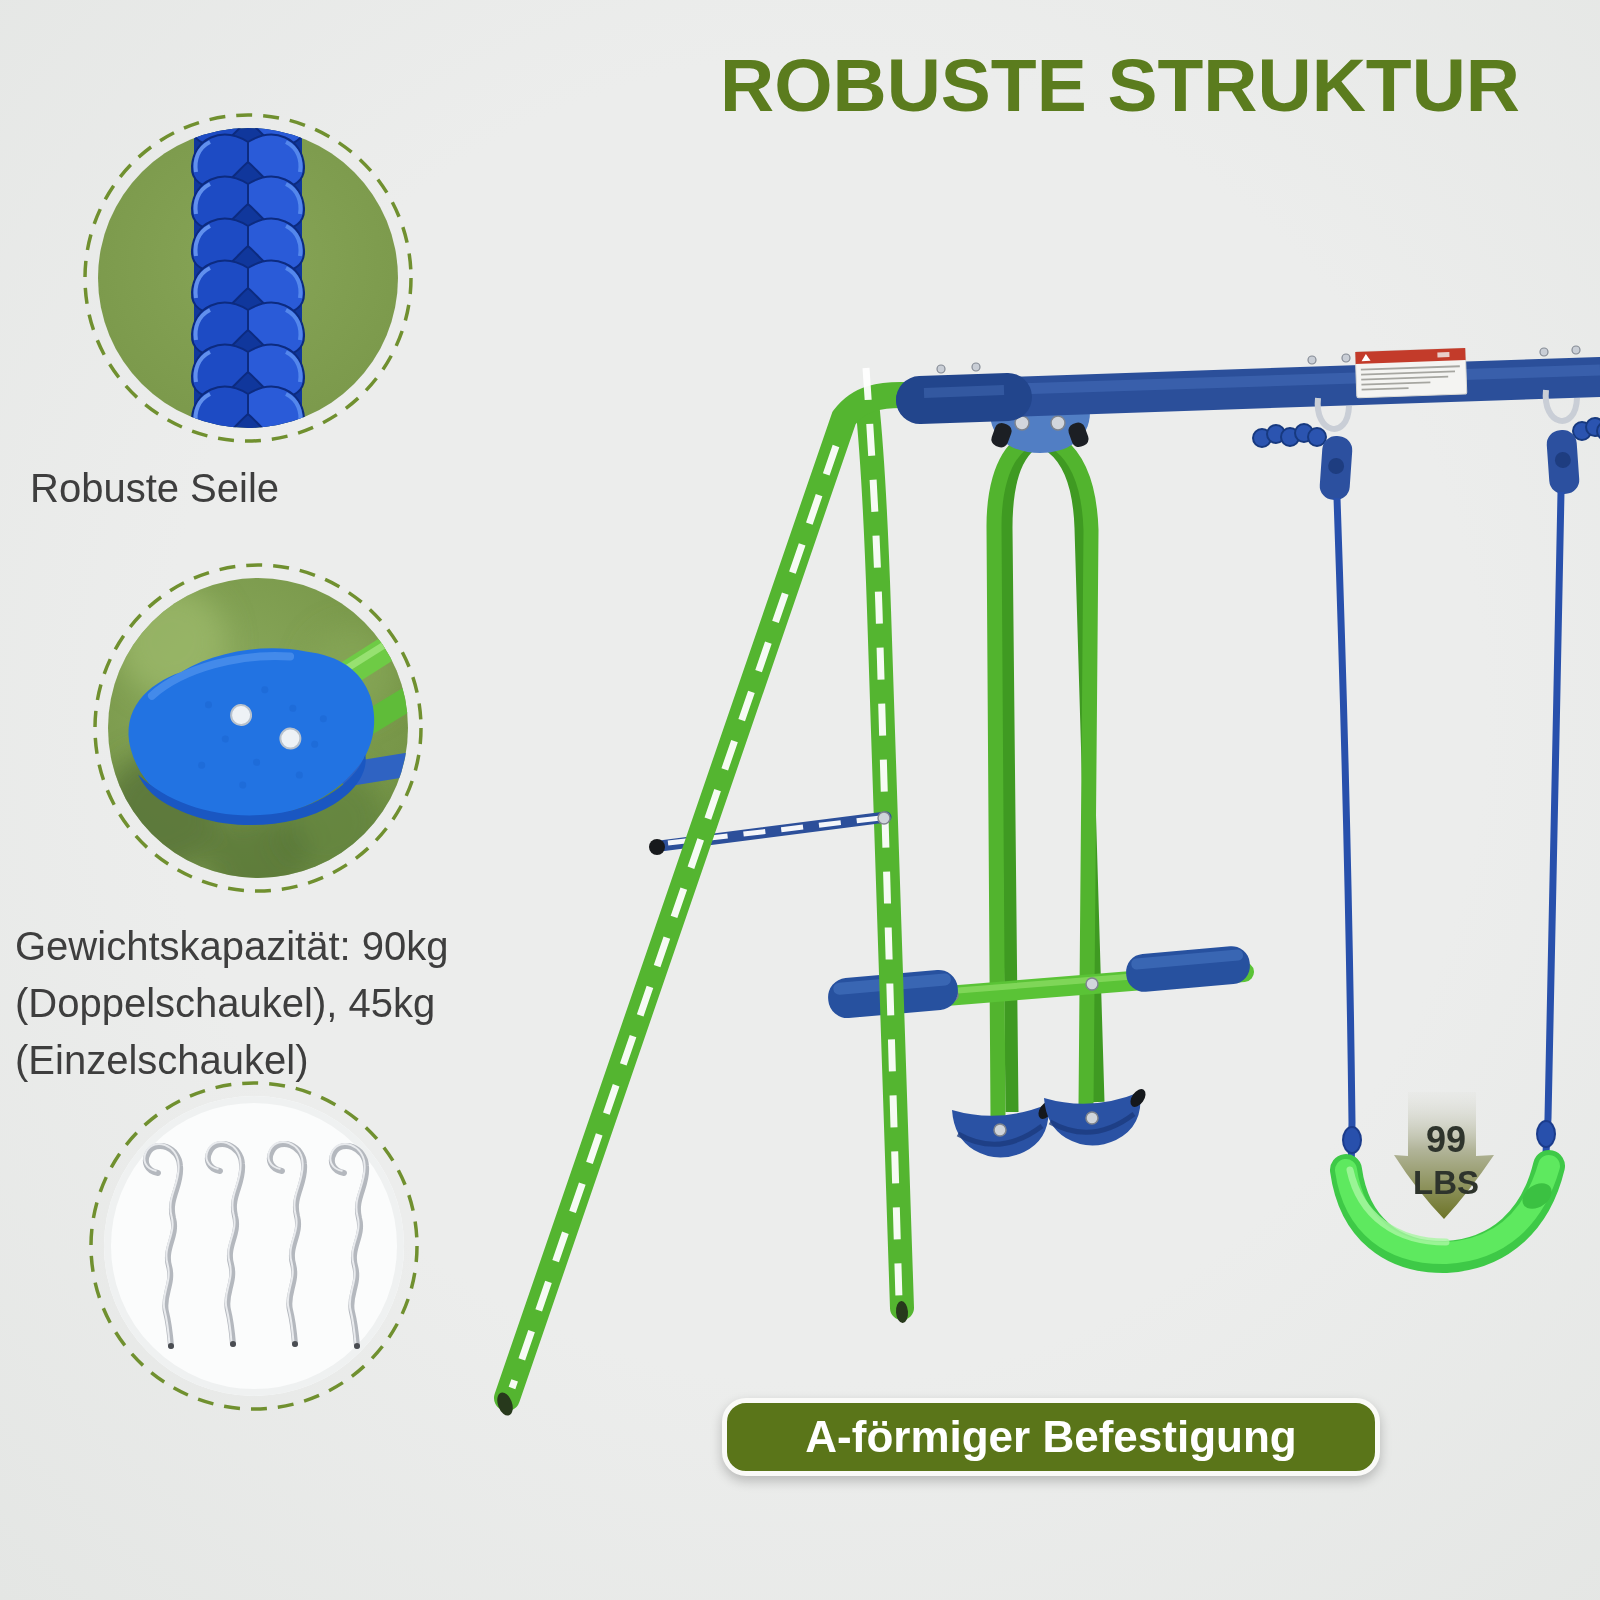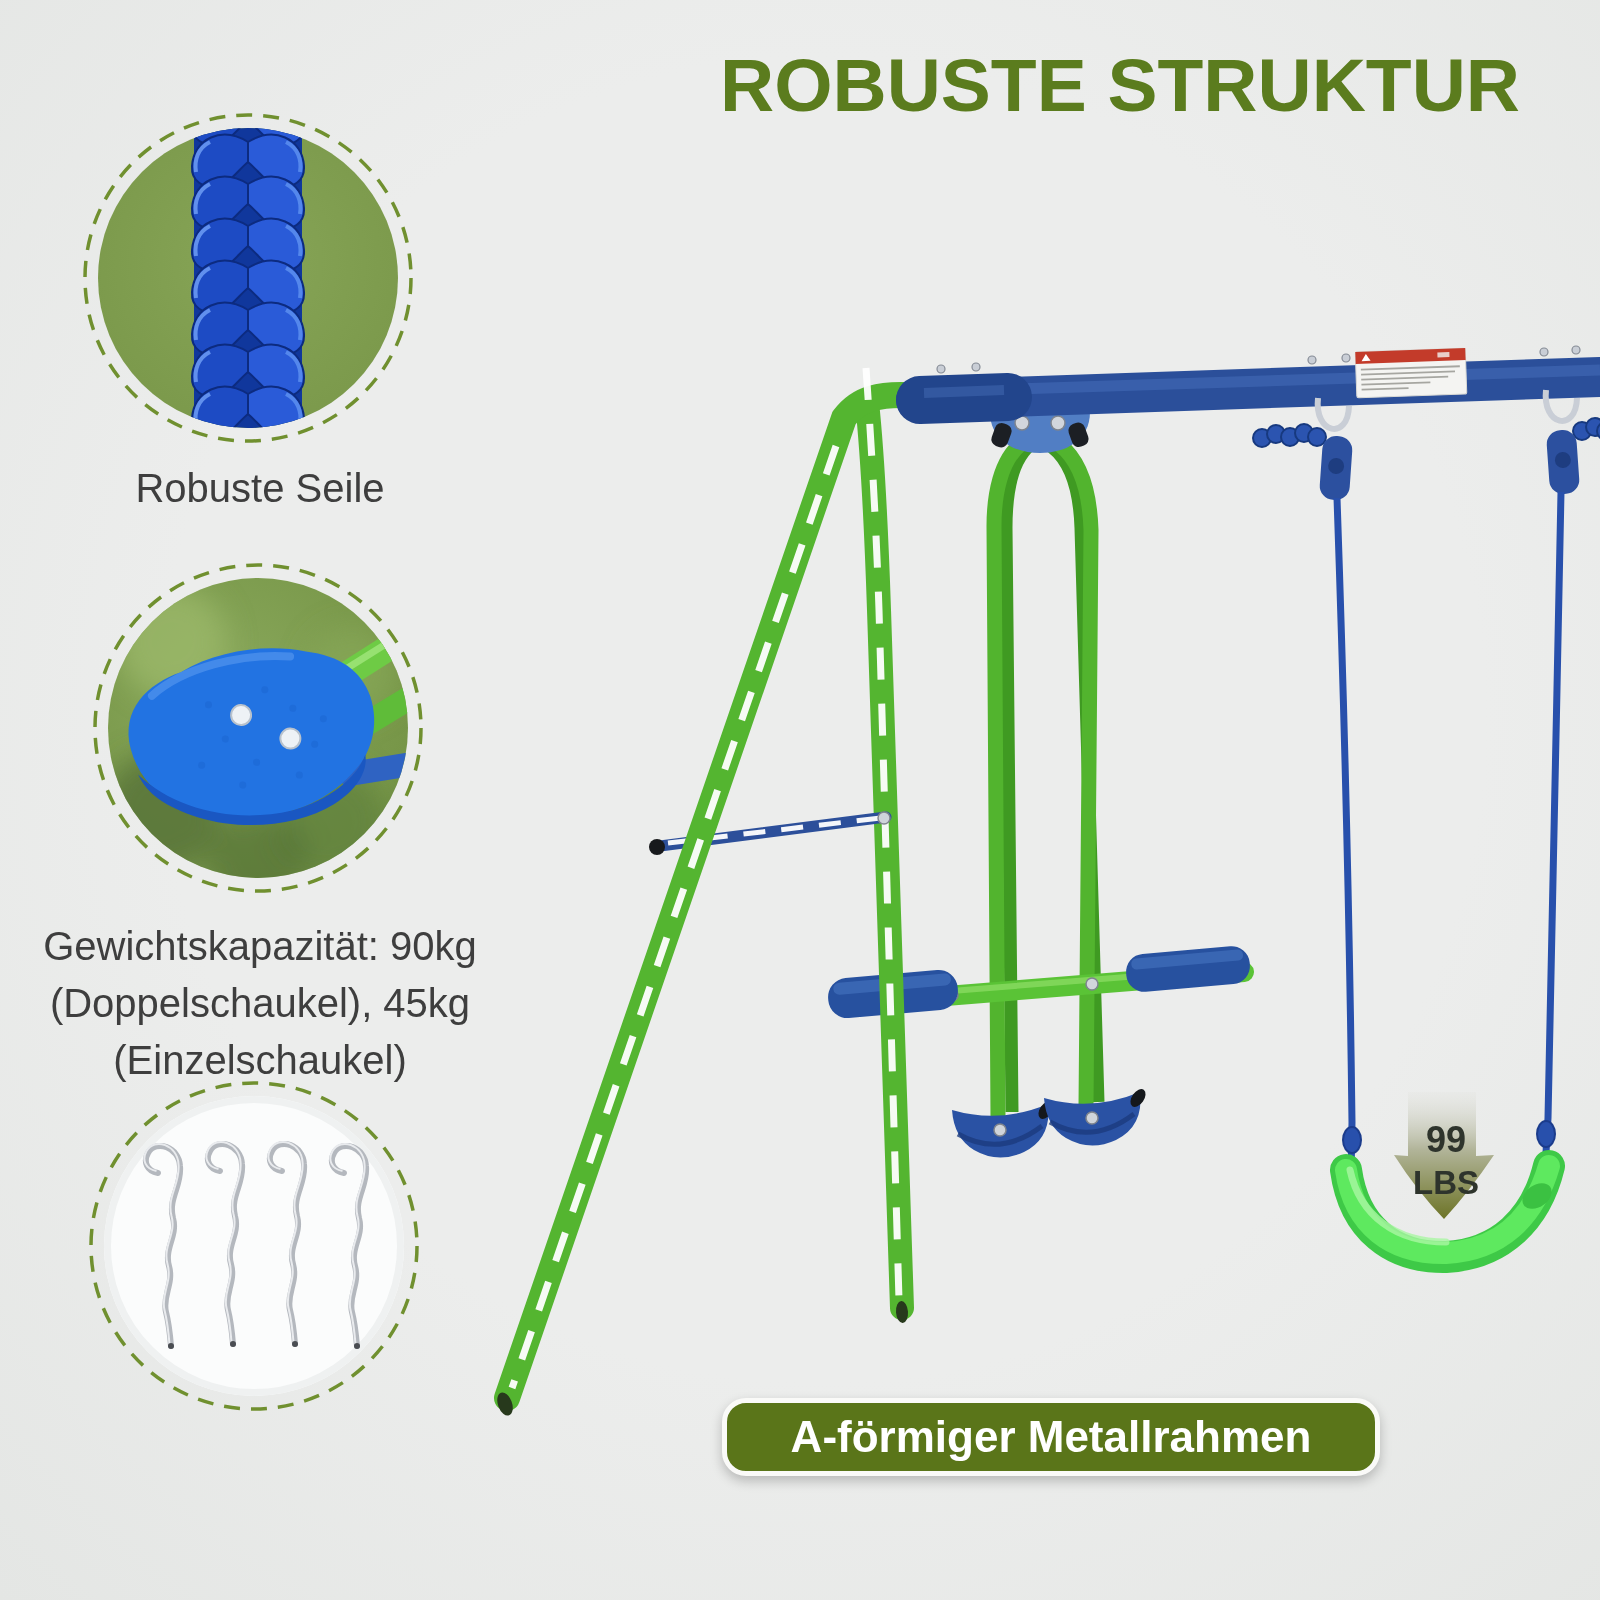--- a/index.html
+++ b/index.html
@@ -7,21 +7,21 @@
     position:relative;width:1600px;height:1600px;overflow:hidden;
     font-family:Liberation Sans, sans-serif;
     background:radial-gradient(circle at 50% 45%, #ecedec 55%, #e4e6e4 100%);
     padding-left:44px;
   }
   .title{
     position:absolute;left:660px;top:42px;width:920px;margin:0;
     text-align:center;font-size:75px;font-weight:bold;color:#5b7c1e;letter-spacing:0;
   }
   .caption{
-    position:absolute;text-align:center;color:#3e3e3e;
+    position:absolute;text-align:left;color:#3e3e3e;
     font-size:40px;line-height:1.42;white-space:pre-line;
   }
   .cap1{left:30px;top:460px;width:460px;}
   .cap2{left:15px;top:898px;width:490px;margin-top:20px;}
   .cap3{left:20px;top:1438px;width:470px;}
   .inset{position:absolute;width:332px;height:332px;}
   .inset1{left:82px;top:112px;}
   .inset2{left:92px;top:562px;}
   .inset3{left:88px;top:1080px;}
   .banner{
@@ -278,16 +278,16 @@
         <use href="#stake" transform="translate(68,64)"></use>
         <use href="#stake" transform="translate(130,62)"></use>
         <use href="#stake" transform="translate(192,62)"></use>
         <use href="#stake" transform="translate(254,64)"></use>
       </g>
       <circle cx="166" cy="166" r="163" fill="none" stroke="#70902f" stroke-width="3.5" stroke-dasharray="16 11"></circle>
     </svg>
   </div>
 
   <div class="banner">
-    <span>A-förmiger Metallrahmen</span>
+    <span>A-förmiger Befestigung</span>
   </div>
 
 </div>
 
 </body></html>

